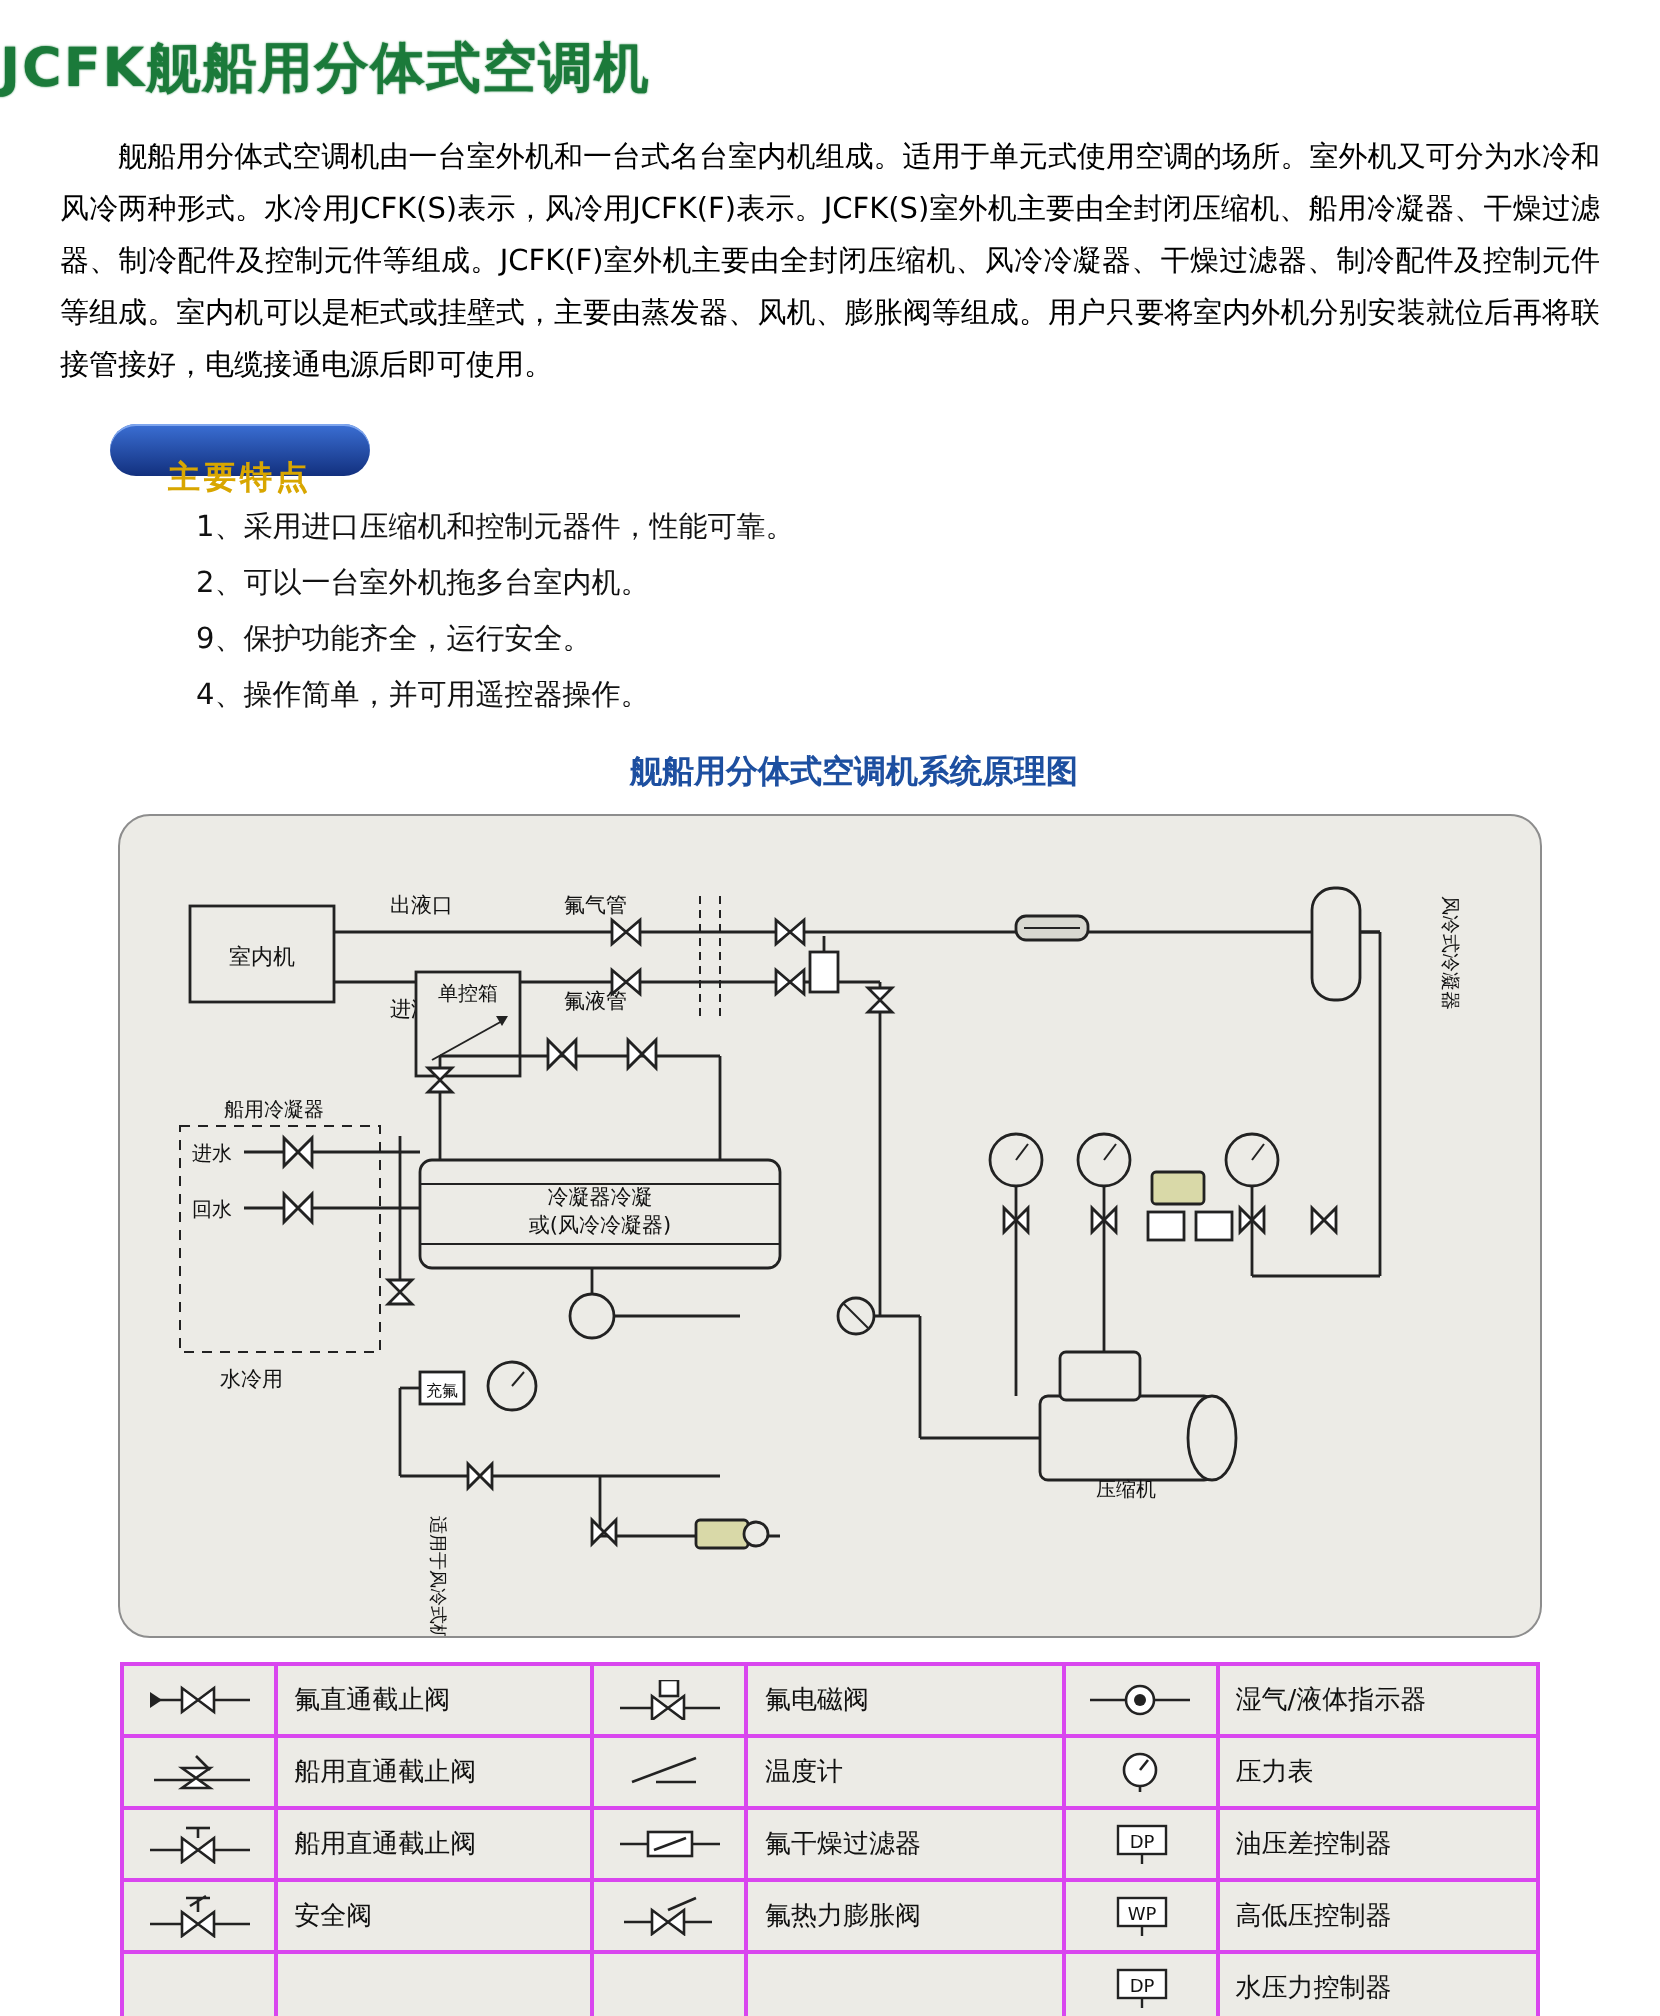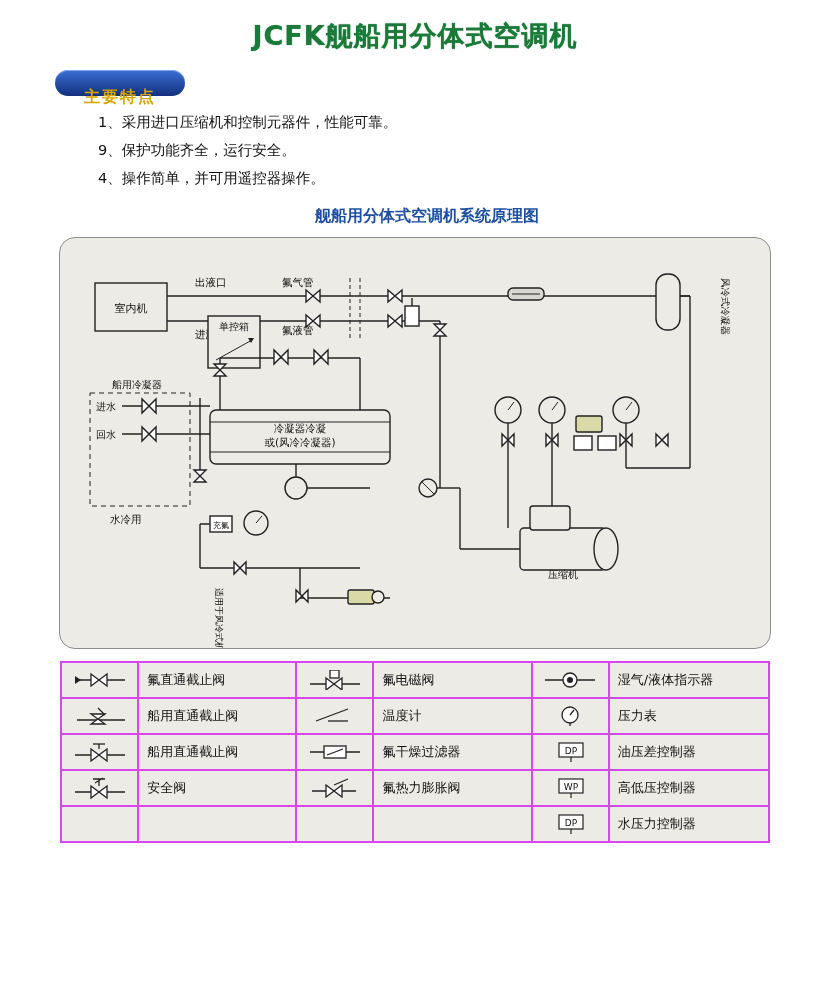--- a/index.html
+++ b/index.html
@@ -8,28 +8,29 @@
     background:#ffffff;
     font-family:"DejaVu Sans","Liberation Sans",sans-serif;
     color:#111;
     position:relative;
     overflow:hidden;
   }
   .page{position:relative;width:830px;height:1008px;}
 
   
   .main-title{
-    text-align:center;
+    text-align:left;
     font-size:27px;
     font-weight:bold;
     color:#1b7a3a;
     letter-spacing:1px;
-    padding-top:18px;
+    padding-top:2px;
     font-family:"DejaVu Sans","Liberation Sans",sans-serif;
     text-shadow:0 0 1px #1b7a3a;
+    margin-top:14px;
   }
 
   
   .intro{
     margin:14px 30px 0 30px;
     font-size:14.5px;
     line-height:26px;
     text-align:justify;
     text-indent:2em;
     color:#000;
@@ -98,27 +99,29 @@
   .legend td.lbl{width:265px;padding-left:8px;}
   .legend svg{vertical-align:middle;}
 </style>
 </head>
 <body>
 
 <div class="page">
 
   <div class="main-title">JCFK舰船用分体式空调机</div>
 
+  <p class="intro">舰船用分体式空调机由一台室外机和一台式名台室内机组成。适用于单元式使用空调的场所。室外机又可分为水冷和风冷两种形式。水冷用JCFK(S)表示，风冷用JCFK(F)表示。JCFK(S)室外机主要由全封闭压缩机、船用冷凝器、干燥过滤器、制冷配件及控制元件等组成。JCFK(F)室外机主要由全封闭压缩机、风冷冷凝器、干燥过滤器、制冷配件及控制元件等组成。室内机可以是柜式或挂壁式，主要由蒸发器、风机、膨胀阀等组成。用户只要将室内外机分别安装就位后再将联接管接好，电缆接通电源后即可使用。</p>
 
   <div class="feature-banner">
     <div class="bt">主要特点</div>
   </div>
 
   <ul class="feature-list">
     <li>1、采用进口压缩机和控制元器件，性能可靠。</li>
+    <li>2、可以一台室外机拖多台室内机。</li>
     <li>9、保护功能齐全，运行安全。</li>
     <li>4、操作简单，并可用遥控器操作。</li>
   </ul>
 
   <div class="diagram-title">舰船用分体式空调机系统原理图</div>
 
   <div class="diagram-wrap">
     <svg width="710" height="410" viewBox="0 0 710 410" xmlns="http://www.w3.org/2000/svg">
       <g stroke="#222" fill="none" stroke-width="1.4">
 

